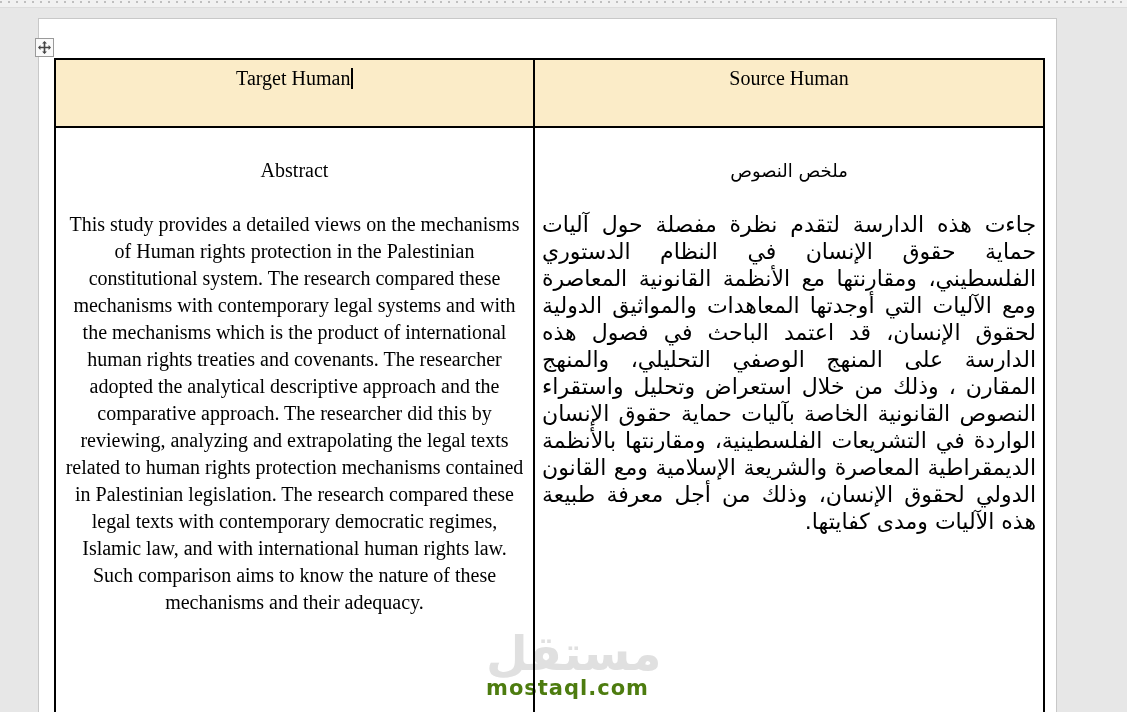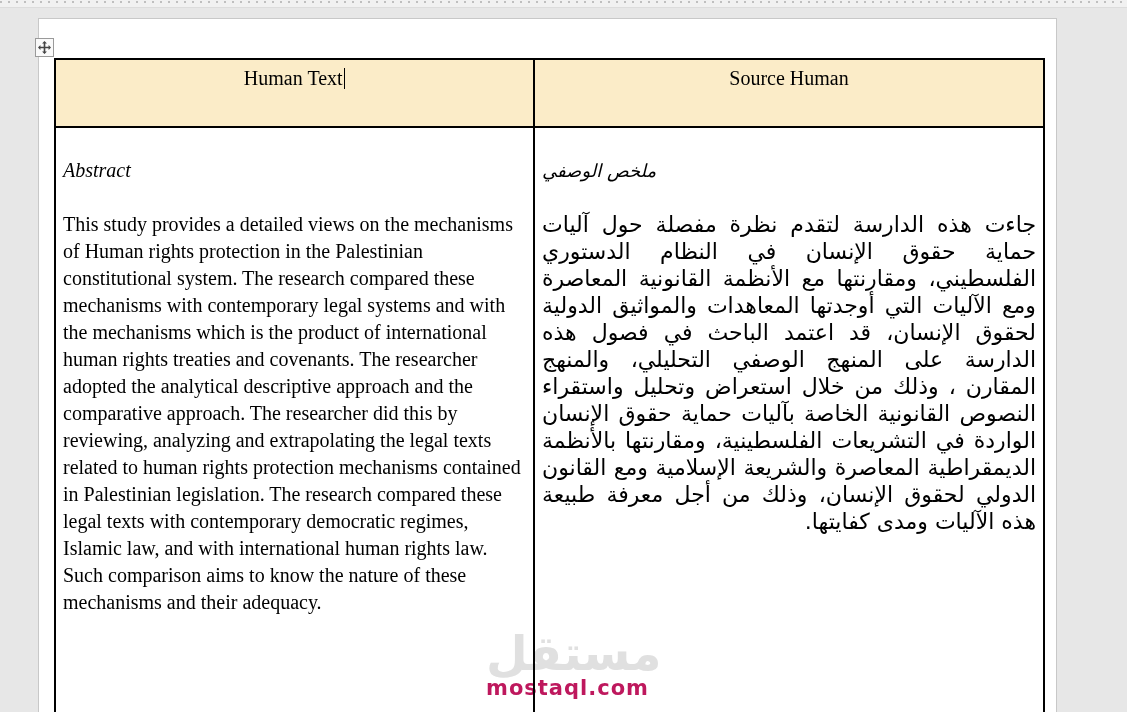--- a/index.html
+++ b/index.html
@@ -42,21 +42,21 @@
     z-index: 0;
     pointer-events: none;
     font-family: "DejaVu Sans", sans-serif;
     color: #e0e0e0;
   }
   .watermark .logo {
     font-size: 48px; font-weight: bold; line-height: 1.0;
   }
   .watermark .site {
     font-size: 21px; font-weight: bold; letter-spacing: 1px;
-    color: #be185d; line-height: 1.1;
+    color: #4d7c0f; line-height: 1.1;
   }
 
   
   .move-handle {
     position: absolute; left: -4px; top: 19px;
     width: 19px; height: 19px;
     background: #fafafa;
     border: 1px solid #9a9a9a;
     display: flex; align-items: center; justify-content: center;
     z-index: 2;
@@ -89,26 +89,25 @@
     background: var(--header-fill, #fbecc8);
   }
   .doc-table td {
     height: 600px;
     vertical-align: top;
     padding: 29px 7px 0;
     font-size: 20px;
     line-height: 27px;
   }
   .cell-heading {
-    text-align: left;
+    text-align: center;
     margin-bottom: 27px;
-    font-style: italic;
   }
   .target-par {
-    text-align: left;
+    text-align: center;
   }
   td.source-cell {
     direction: rtl;
     font-family: "DejaVu Sans", sans-serif;
   }
   td.source-cell .cell-heading { font-size: 18px; }
   .source-par {
     font-size: 22px;
     text-align: justify;
     text-align-last: right;
@@ -143,32 +142,32 @@
   </div>
 
   <table class="doc-table">
     <colgroup>
         <col class="c-target">
         <col class="c-source">
       </colgroup>
     <tbody>
         <tr>
       <th>
-        <span>Human Text</span><span class="caret"></span>
+        <span>Target Human</span><span class="caret"></span>
       </th>
       <th>
         <span>Source Human</span>
       </th>
     </tr>
     <tr>
       <td class="target-cell">
         <div class="cell-heading">Abstract</div>
         <div class="target-par">This study provides a detailed views on the mechanisms of Human rights protection in the Palestinian constitutional system. The research compared these mechanisms with contemporary legal systems and with the mechanisms which is the product of international human rights treaties and covenants. The researcher adopted the analytical descriptive approach and the comparative approach. The researcher did this by reviewing, analyzing and extrapolating the legal texts related to human rights protection mechanisms contained in Palestinian legislation. The research compared these legal texts with contemporary democratic regimes, Islamic law, and with international human rights law. Such comparison aims to know the nature of these mechanisms and their adequacy.</div>
       </td>
       <td class="source-cell">
-        <div class="cell-heading">ملخص الوصفي</div>
+        <div class="cell-heading">ملخص النصوص</div>
         <div class="source-par">جاءت هذه الدارسة لتقدم نظرة مفصلة حول آليات حماية حقوق الإنسان في النظام الدستوري الفلسطيني، ومقارنتها مع الأنظمة القانونية المعاصرة ومع الآليات التي أوجدتها المعاهدات والمواثيق الدولية لحقوق الإنسان، قد اعتمد الباحث في فصول هذه الدارسة على المنهج الوصفي التحليلي، والمنهج المقارن ، وذلك من خلال استعراض وتحليل واستقراء النصوص القانونية الخاصة بآليات حماية حقوق الإنسان الواردة في التشريعات الفلسطينية، ومقارنتها بالأنظمة  الديمقراطية المعاصرة والشريعة الإسلامية ومع القانون الدولي لحقوق الإنسان، وذلك من أجل معرفة طبيعة هذه الآليات ومدى كفايتها.</div>
       </td>
     </tr>
   </tbody>
     </table>
 
 </div>
 
 </body></html>

